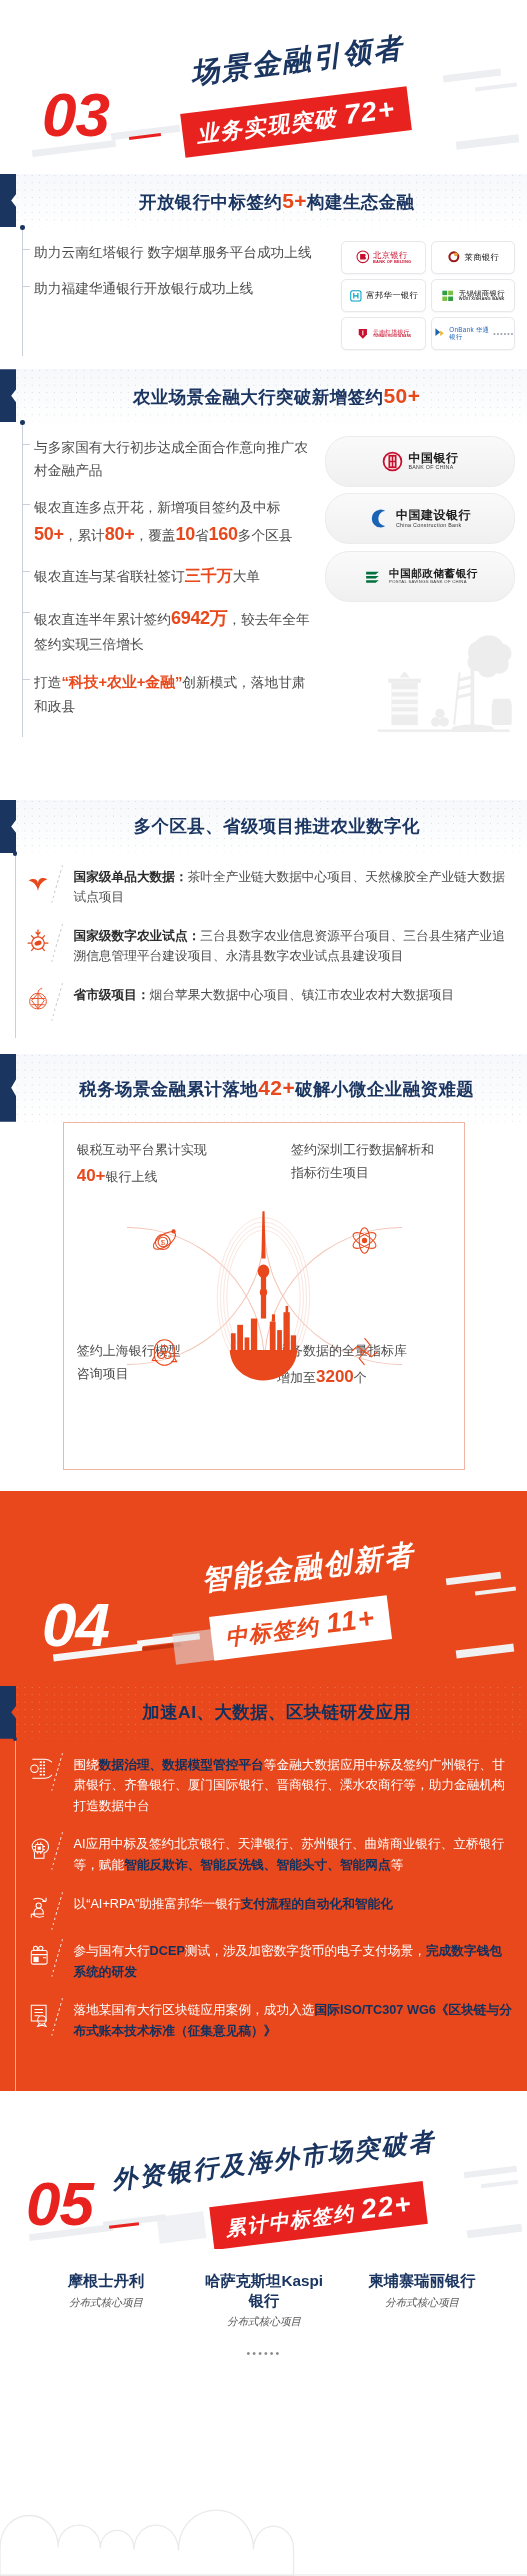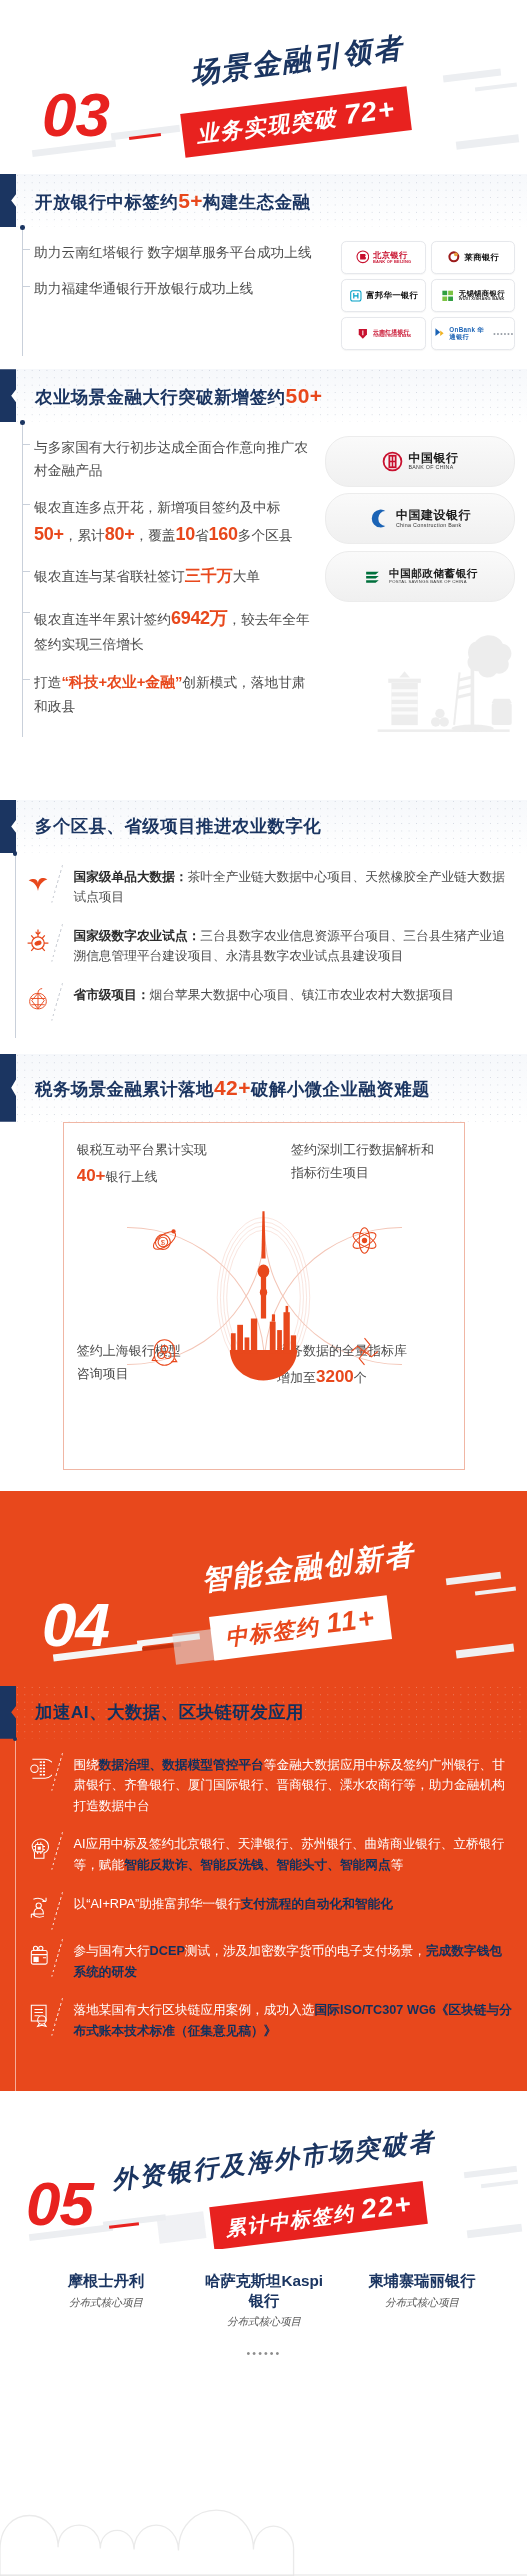--- a/index.html
+++ b/index.html
@@ -16,21 +16,21 @@
   .banner .arrow {
     position:absolute; left:0; top:0; width:16px; height:100%;
     background:#1b3561;
     clip-path: polygon(0 0, 100% 0, 100% 38%, 70% 50%, 100% 62%, 100% 100%, 0 100%);
   }
   .banner .strip {
     margin-left:16px; min-height:53px;
     background:
       radial-gradient(circle at 1.1px 1.1px, rgba(27,53,97,.18) 0.6px, transparent 0.6px) 0 0/7.4px 7.4px,
       linear-gradient(180deg,#f6f8fb 0%, #ffffff 100%);
-    display:flex; align-items:center; padding:7.4px 9.5px 7.4px 19px;
+    display:flex; align-items:center; padding:7.4px 9.5px 7.4px 19px;justify-content:center;
   }
   .banner h2 {
     font-size:17.4px; font-weight:bold; letter-spacing:0.5px; line-height:1.32;
     color:#1b3561;
   }
   .banner h2 .hl { color:#e8481c; font-size:21px; }
 
   
   .rail { position:absolute; left:22px; top:0; bottom:0; width:0.5px; }
   .rail:before { content:""; position:absolute; left:0; top:0; bottom:0; width:0.5px; background:#c9d0da; }
@@ -55,21 +55,21 @@
 
   
   .logo-grid { display:grid; grid-template-columns:1fr 1fr; gap:5.3px; }
   .logo-card {
     height:33px; border:0.5px solid #e6e8ec; border-radius:5.3px; background:#fff;
     display:flex; align-items:center; justify-content:center; gap:3.7px;
     box-shadow:0 0.5px 1.1px rgba(0,0,0,.04);
   }
   .logo-card .mark { width:13.7px; height:13.7px; flex:0 0 13.7px; }
   .logo-card .txt { display:flex; flex-direction:column; line-height:1.05; }
-  .logo-card .cn { font-size:8.4px; font-weight:bold; letter-spacing:0.3px; }
+  .logo-card .cn { font-size:8.4px; font-weight:normal; letter-spacing:0.3px; }
   .logo-card .en { font-size:4px; font-weight:bold; letter-spacing:0.2px; }
   .dots6 { font-size:6.9px; color:#9aa0a8; letter-spacing:1.1px; }
 
   .big-logo-stack { display:flex; flex-direction:column; gap:6.3px; }
   .big-logo {
     height:51px; border-radius:24px; background:linear-gradient(180deg,#fafafa,#f0f0f0);
     border:0.5px solid #ececec; display:flex; align-items:center; justify-content:center; gap:5.3px;
   }
   .big-logo .txt{ display:flex; flex-direction:column; line-height:1.12; }
   .big-logo .cn{ font-size:12px; font-weight:bold; color:#1d1d1d; letter-spacing:0.5px; }

